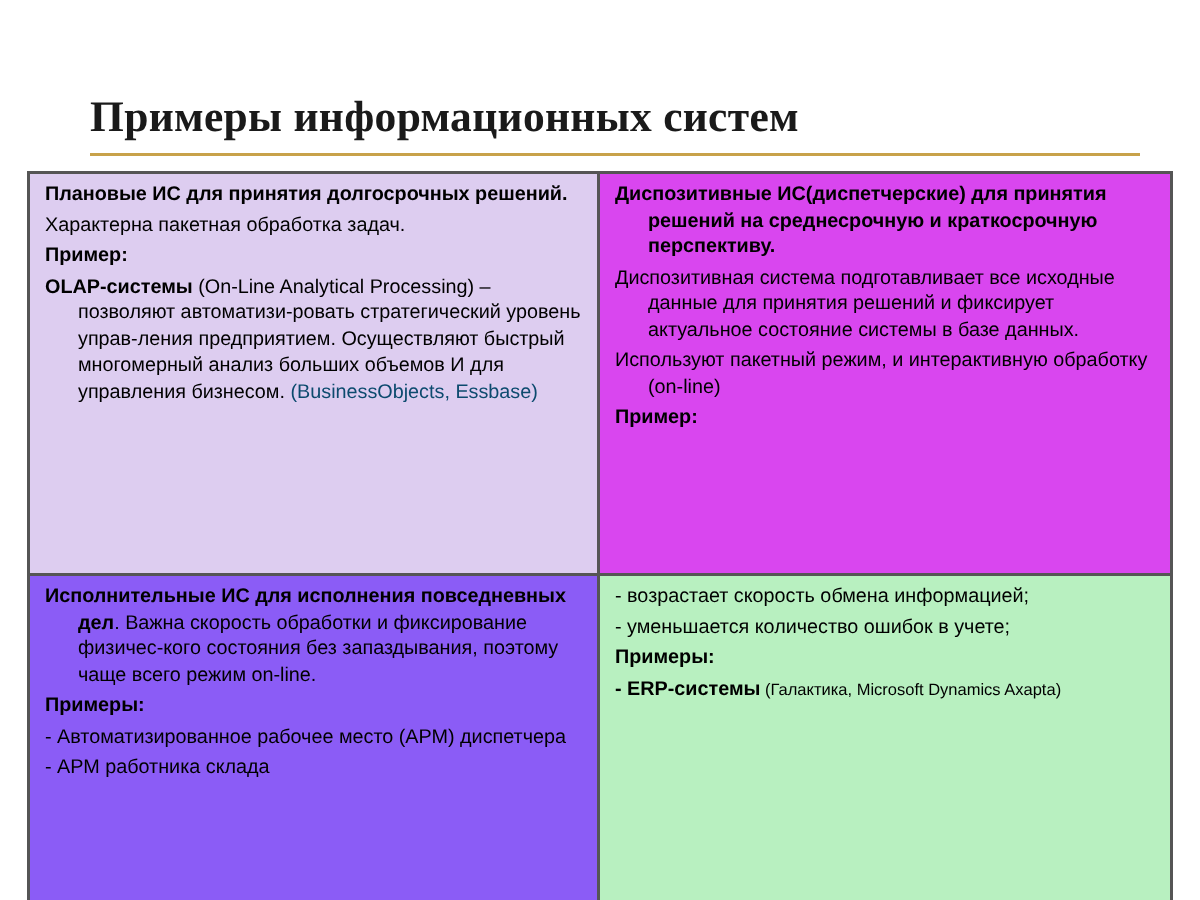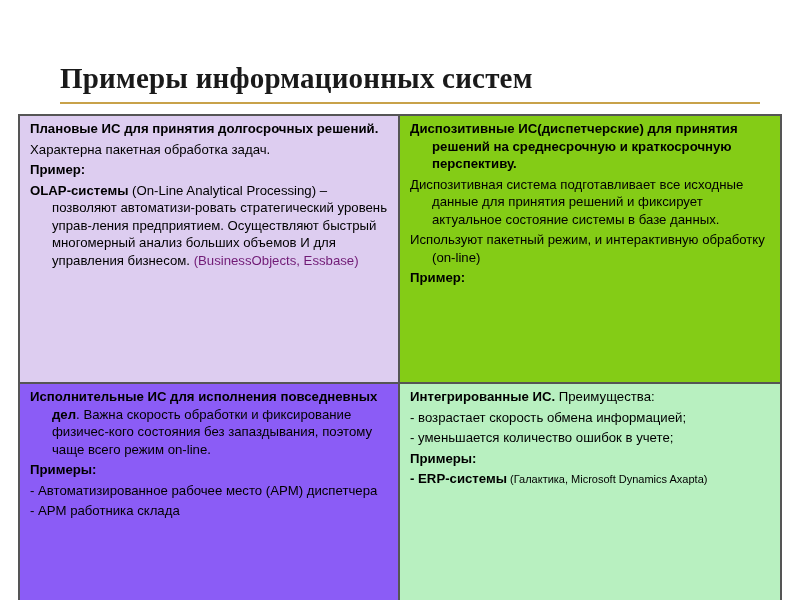--- a/index.html
+++ b/index.html
@@ -53,31 +53,31 @@
   }
   .cell {
     box-sizing: border-box;
     padding: 4px 10px 6px 10px;
     overflow: hidden;
     font-size: 13.2px;
     line-height: 1.33;
     color: #000000;
   }
   .c-tl { background: #ddcdf0; border-right: 2px solid #555555; border-bottom: 2px solid #555555; }
-  .c-tr { background: #84cc16; border-bottom: 2px solid #555555; }
+  .c-tr { background: #d946ef; border-bottom: 2px solid #555555; }
   .c-bl { background: #8b5cf6; border-right: 2px solid #555555; }
   .c-br { background: #b8f0c0; }
 
   .p { margin: 0 0 3px 0; }
   .hang {
     padding-left: 22px;
     text-indent: -22px;
   }
   .b { font-weight: bold; }
-  .red { color: #701a75; }
+  .red { color: #0c4a6e; }
   .small { font-size: 11px; }
 </style>
 </head>
 <body>
 
 <div class="slide">
 
   <div class="title">Примеры информационных систем</div>
   <div class="title-rule"></div>
 
@@ -102,23 +102,20 @@
     <div class="cell c-bl">
       <p class="p hang">
         <span class="b">Исполнительные ИС для исполнения повседневных дел</span><span>. Важна скорость обработки и фиксирование физичес-кого состояния без запаздывания, поэтому чаще всего режим on-line.</span>
       </p>
       <p class="p b">Примеры:</p>
       <p class="p hang">- Автоматизированное рабочее место (АРМ) диспетчера</p>
       <p class="p hang">- АРМ работника склада</p>
     </div>
 
     <div class="cell c-br">
-      <p class="p">
-        <span class="b">Интегрированные ИС.</span><span> Преимущества:</span>
-      </p>
       <p class="p hang">- возрастает скорость обмена информацией;</p>
       <p class="p hang">- уменьшается количество ошибок в учете;</p>
       <p class="p b">Примеры:</p>
       <p class="p">
         <span class="b">- ERP-системы</span><span class="small"> (Галактика, Microsoft Dynamics Axapta)</span>
       </p>
     </div>
 
   </div>
 </div>

